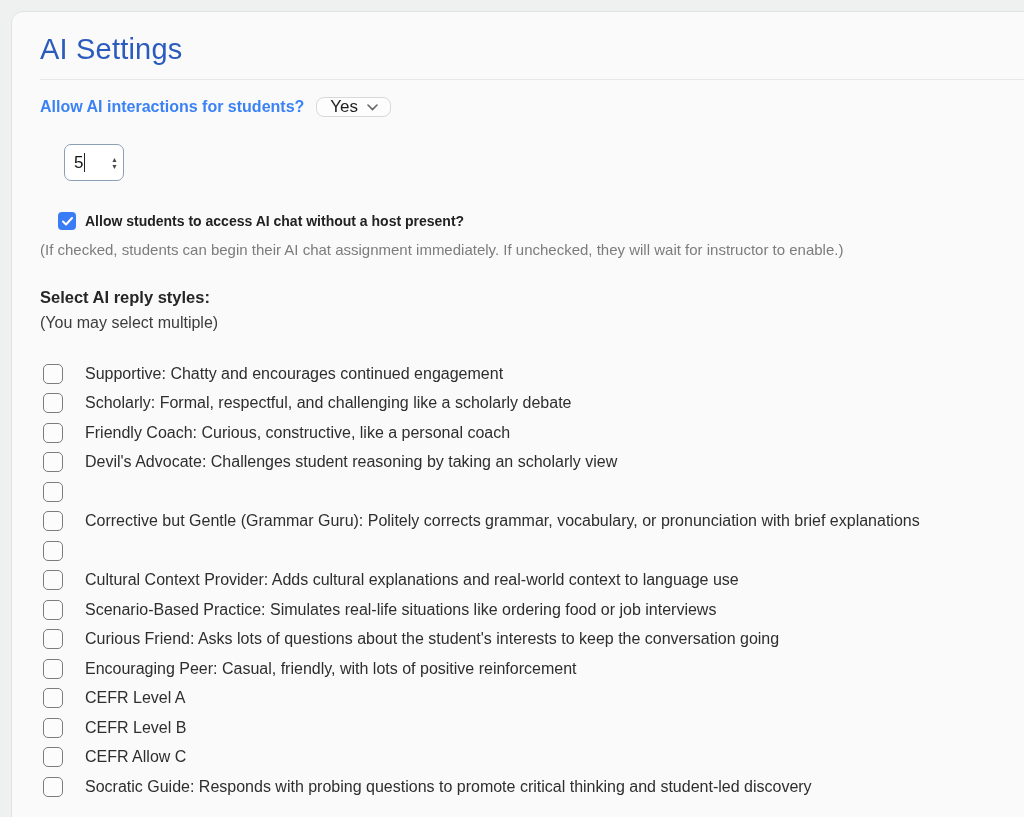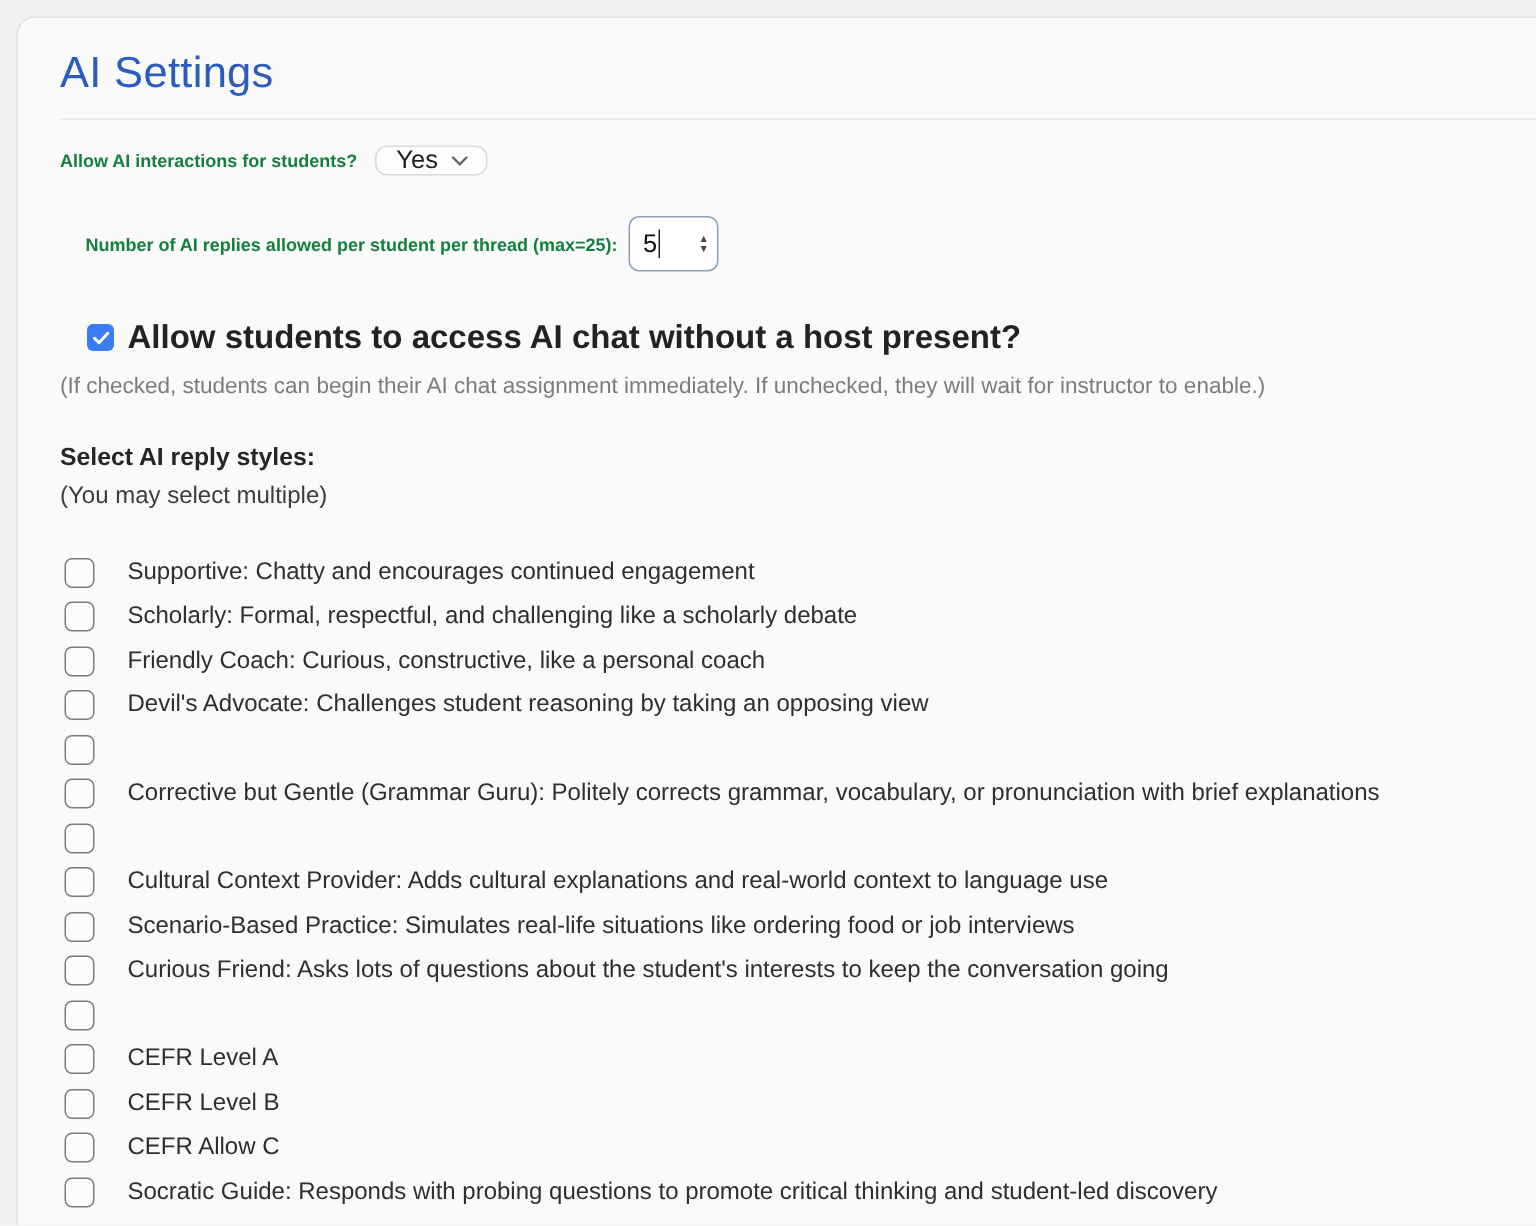--- a/index.html
+++ b/index.html
@@ -29,21 +29,21 @@
   .divider {
     border:none;
     border-top:1px solid #e7e7e7;
     margin:0 0 0 9px;
     width:100%;
   }
   .row { display:flex; align-items:center; }
 
   
   .row-allow { margin:17px 0 0 9px; }
-  .field-label { font-size:12px; font-weight:bold; color:#15803d; }
+  .field-label { font-size:16px; font-weight:bold; color:#3b82f6; }
   .fake-select {
     display:inline-flex; align-items:center; gap:9px;
     margin-left:12px;
     height:20px;
     padding:0 12px 0 13px;
     background:#fdfdfd;
     border:1px solid #d9d9d9;
     border-radius:8px;
     font-size:17px; color:#1d1d1f;
     cursor:default;
@@ -71,21 +71,21 @@
 
   
   .row-host { margin:31px 0 0 27px; }
   .cbx-checked {
     width:18px; height:18px;
     background:#3a7bf6;
     border-radius:4px;
     display:inline-flex; align-items:center; justify-content:center;
     flex:0 0 auto;
   }
-  .host-label { font-size:22px; font-weight:bold; color:#222; margin-left:9px; }
+  .host-label { font-size:14px; font-weight:bold; color:#222; margin-left:9px; }
   .help-text {
     margin:11px 0 0 9px;
     font-size:15px;
     color:#7c7c7c;
   }
 
   
   .styles-label { margin:30px 0 0 9px; font-size:16.5px; font-weight:bold; color:#262626; }
   .styles-sublabel { margin:7px 0 0 9px; font-size:16px; color:#3c3c3c; }
   .styles-list { margin:27px 0 0 12px; }
@@ -117,21 +117,20 @@
       <span>Yes</span>
       <span class="chevron">
         <svg width="11" height="7" viewBox="0 0 11 7">
             <path d="M1 1l4.5 4.5L10 1" fill="none" stroke="#666" stroke-width="1.6" stroke-linecap="round"></path>
           </svg>
       </span>
     </span>
   </div>
 
   <div class="row row-replies">
-    <span class="field-label">Number of AI replies allowed per student per thread (max=25):</span>
     <span class="fake-number">
       <span class="num-value">5</span>
       <span class="caret"></span>
       <span class="spinner">
         <span>▲</span>
         <span>▼</span>
       </span>
     </span>
   </div>
 
@@ -160,21 +159,21 @@
     <span class="style-label">Scholarly: Formal, respectful, and challenging like a scholarly debate</span>
   </label>
 
   <label class="style-row">
     <span class="cbx"></span>
     <span class="style-label">Friendly Coach: Curious, constructive, like a personal coach</span>
   </label>
 
   <label class="style-row">
     <span class="cbx"></span>
-    <span class="style-label">Devil's Advocate: Challenges student reasoning by taking an opposing view</span>
+    <span class="style-label">Devil's Advocate: Challenges student reasoning by taking an scholarly view</span>
   </label>
 
   <label class="style-row">
     <span class="cbx"></span>
   </label>
 
   <label class="style-row">
     <span class="cbx"></span>
     <span class="style-label">Corrective but Gentle (Grammar Guru): Politely corrects grammar, vocabulary, or pronunciation with brief explanations</span>
   </label>
@@ -193,20 +192,21 @@
     <span class="style-label">Scenario-Based Practice: Simulates real-life situations like ordering food or job interviews</span>
   </label>
 
   <label class="style-row">
     <span class="cbx"></span>
     <span class="style-label">Curious Friend: Asks lots of questions about the student's interests to keep the conversation going</span>
   </label>
 
   <label class="style-row">
     <span class="cbx"></span>
+    <span class="style-label">Encouraging Peer: Casual, friendly, with lots of positive reinforcement</span>
   </label>
 
   <label class="style-row">
     <span class="cbx"></span>
     <span class="style-label">CEFR Level A</span>
   </label>
 
   <label class="style-row">
     <span class="cbx"></span>
     <span class="style-label">CEFR Level B</span>

